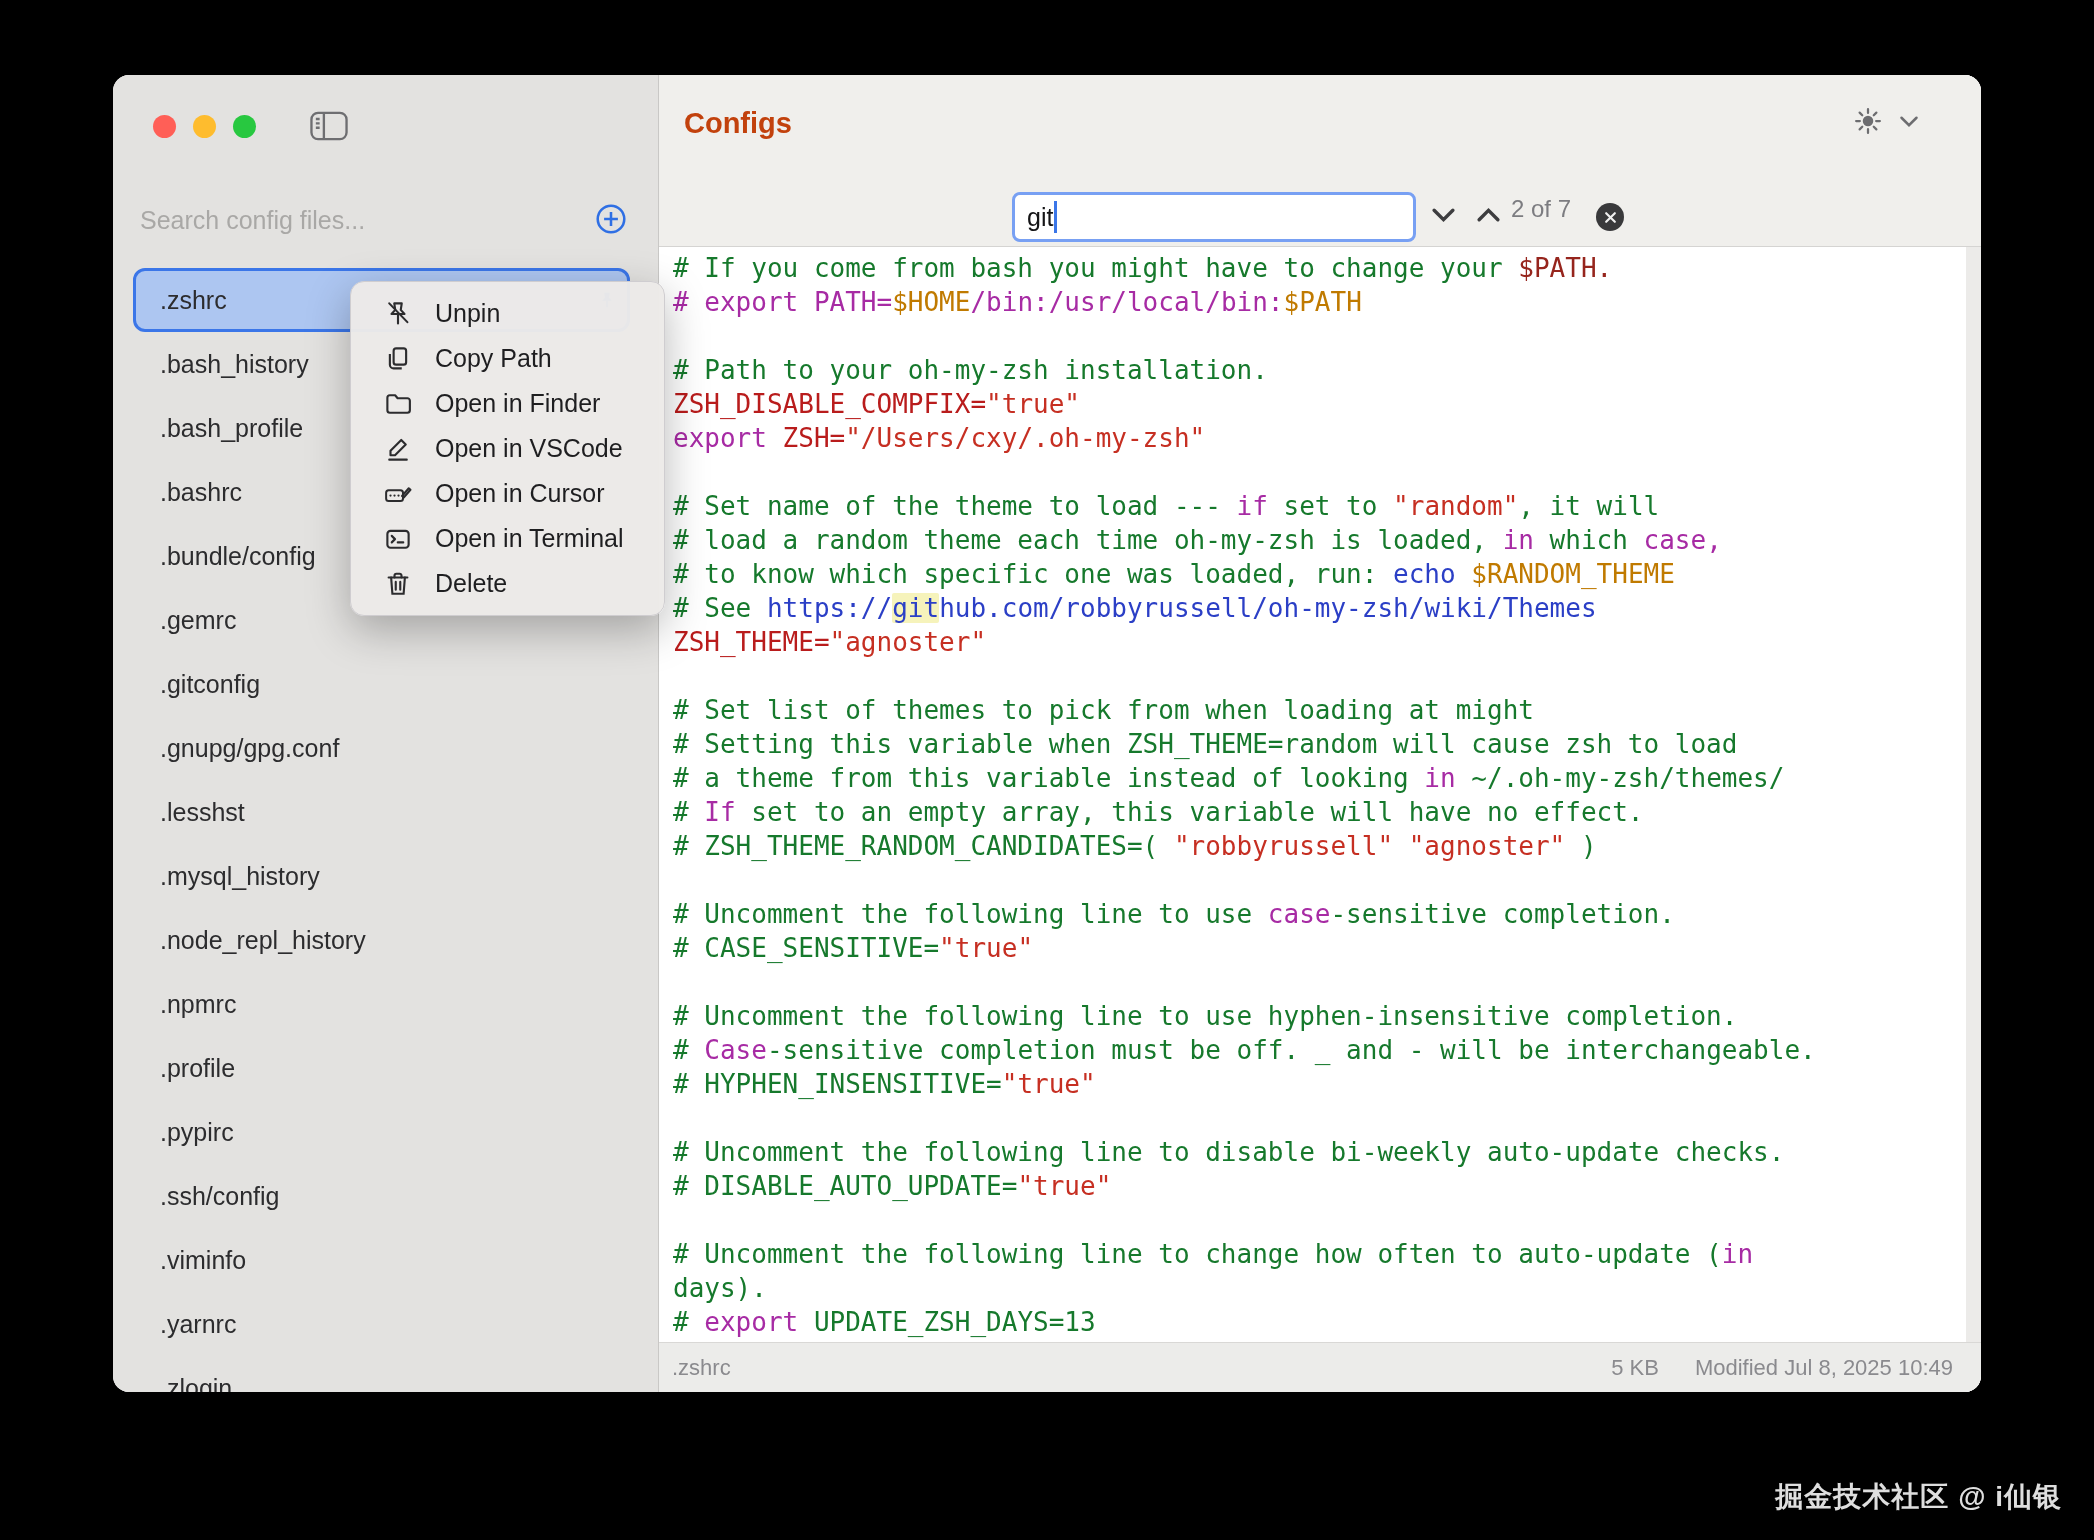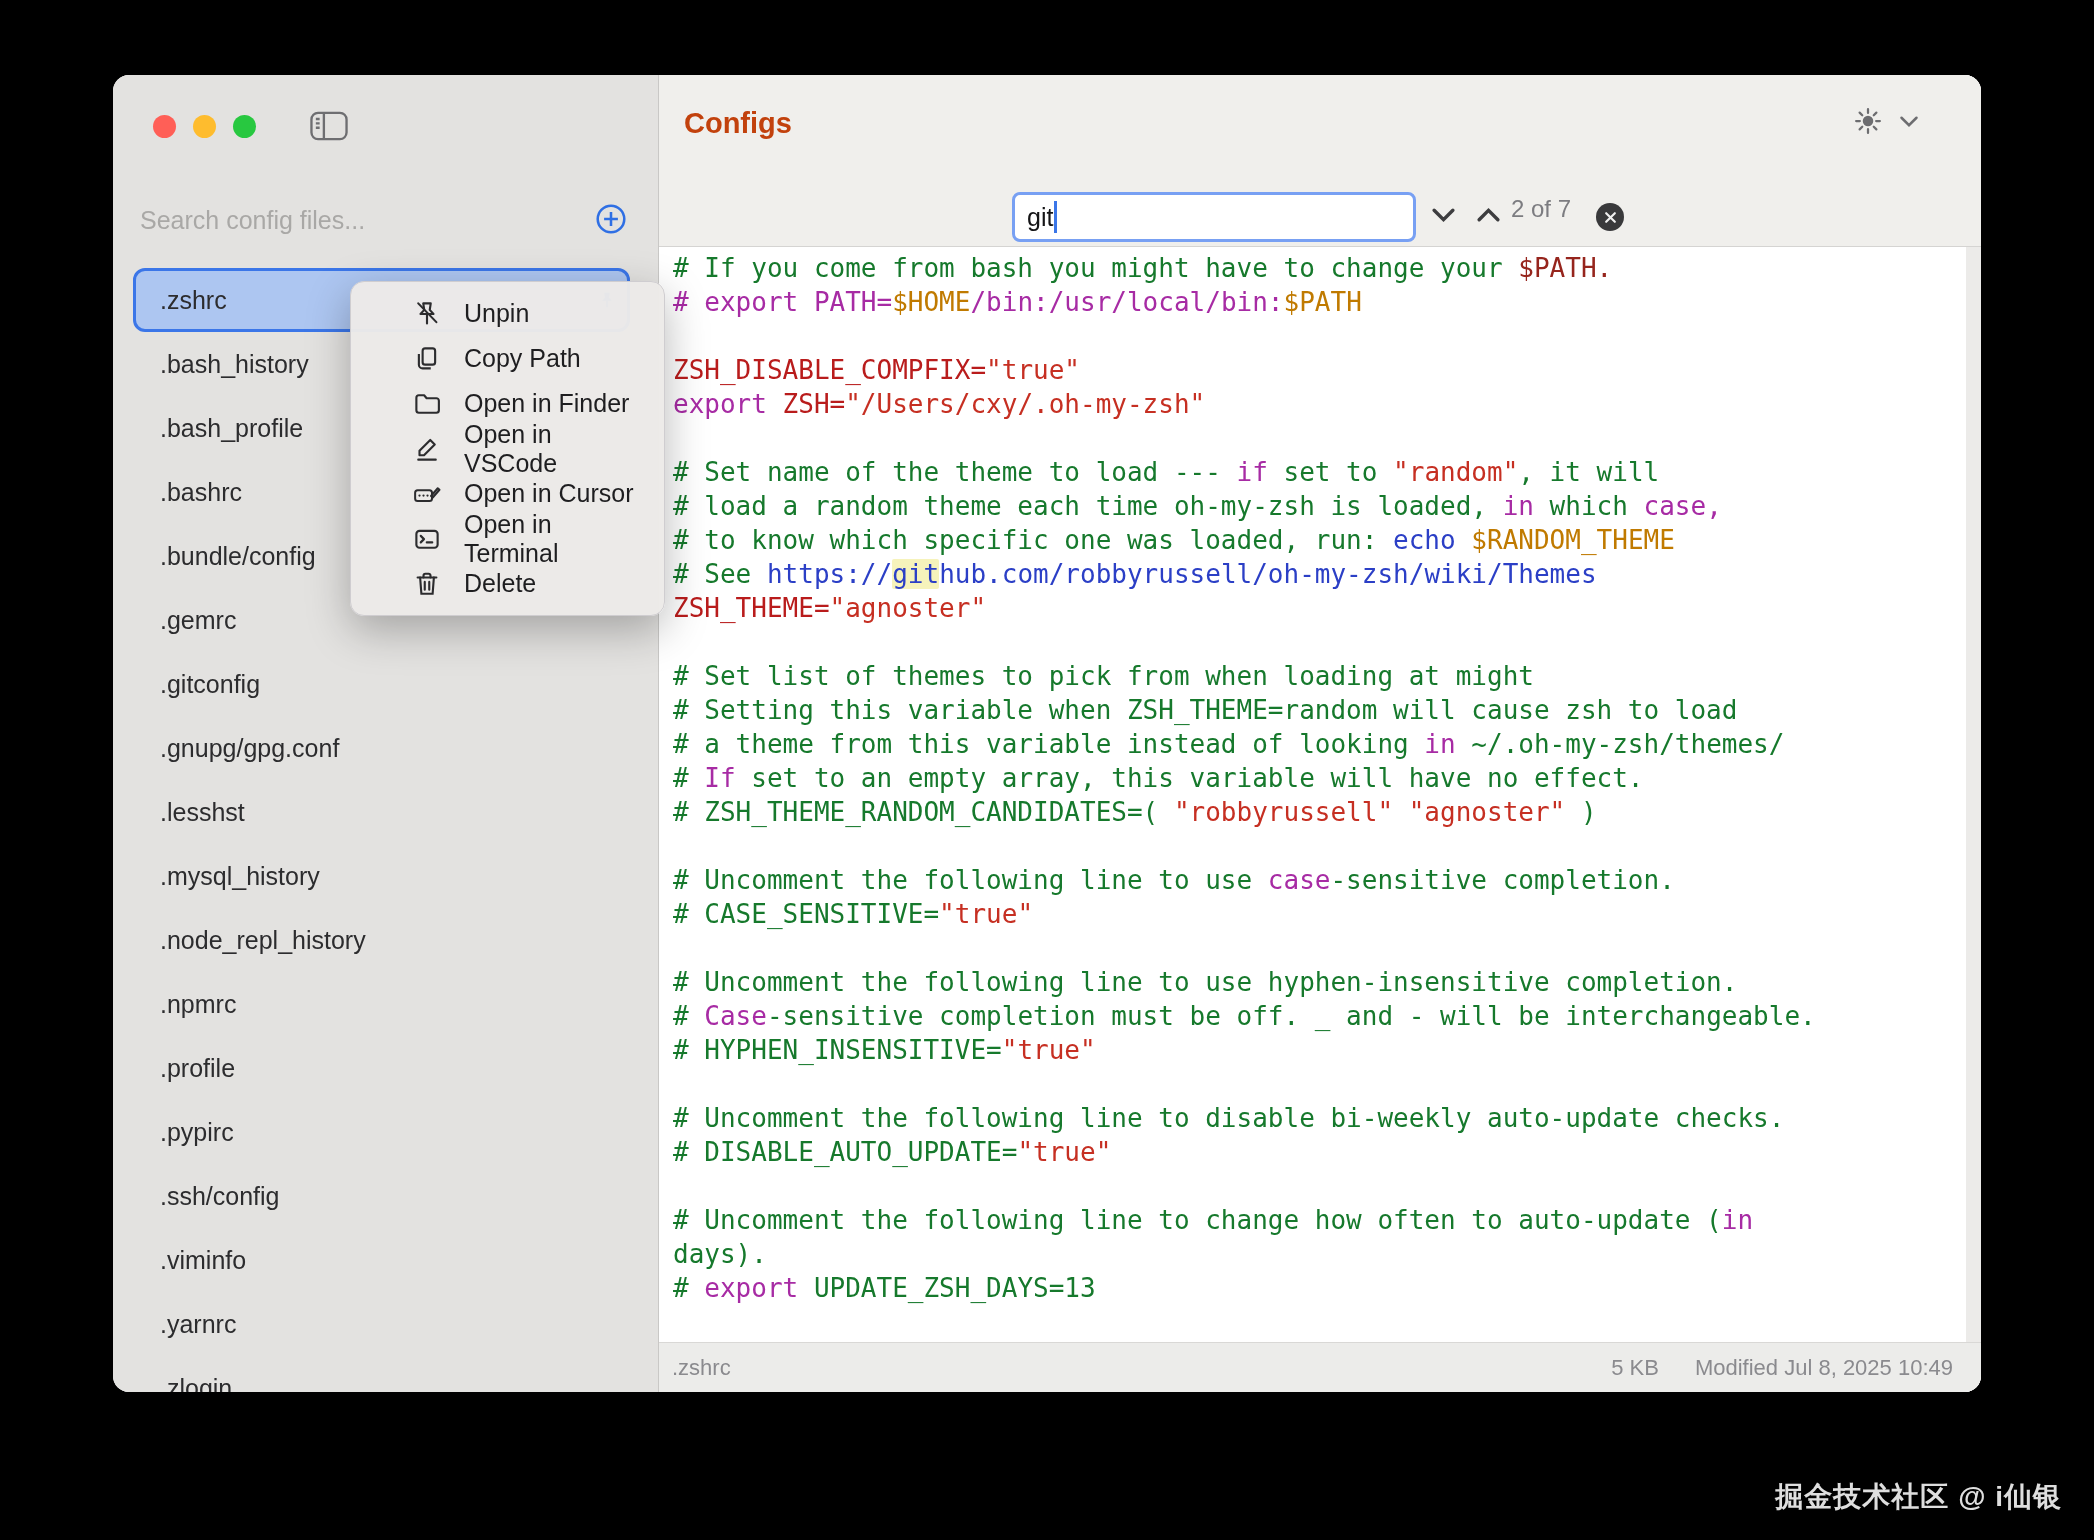--- a/index.html
+++ b/index.html
@@ -37,21 +37,21 @@
   .pin-badge { position:absolute; right:9px; top:50%; transform:translateY(-50%);
                width:22px; height:22px; color:#2f6fe4; }
   .pin-badge svg { width:22px; height:22px; }
 
   
   #context-menu { position:absolute; left:237px; top:206px; width:315px;
                   background:rgba(236,234,232,.97); border:1px solid #cfcdd0;
                   border-radius:14px; padding:9px 0;
                   box-shadow:0 14px 44px rgba(0,0,0,.28); z-index:50; }
   .menu-item { height:45px; display:flex; align-items:center; padding:0 14px 0 30px;
-               font-size:25px; color:#1e1e20;margin-left:29px; }
+               font-size:25px; color:#1e1e20; }
   .menu-icon { width:34px; height:34px; margin-right:20px; color:#2c2c2e;
                display:flex; align-items:center; justify-content:center; flex:0 0 34px; }
   .menu-icon svg { width:30px; height:30px; }
 
   
   #content { position:absolute; left:545px; top:0; right:0; bottom:0;
              border-left:1px solid #c9c8c6; background:#fff; }
   #c-header { position:absolute; left:0; top:0; right:0; height:96px; background:#f0efec; }
   #page-title { position:absolute; left:25px; top:0; height:96px; display:flex;
                 align-items:center; font-size:29px; font-weight:bold; color:#c2410c; }
@@ -301,20 +301,21 @@
           <svg viewBox="0 0 12 12" stroke="currentColor" stroke-width="2" stroke-linecap="round">
               <path d="M2 2l8 8M10 2l-8 8"></path>
             </svg>
         </div>
       </div>
 
       <div id="code-area">
           <div class="code-line"><span class="c-g"># If you come from bash you might have to change your </span><span class="c-dr">$PATH.</span></div>
           <div class="code-line"><span class="c-m"># export PATH=</span><span class="c-o">$HOME</span><span class="c-m">/bin:/usr/local/bin:</span><span class="c-o">$PATH</span></div>
           <div class="code-line"></div>
+          <div class="code-line"><span class="c-g"># Path to your oh-my-zsh installation.</span></div>
           <div class="code-line"><span class="c-k">ZSH_DISABLE_COMPFIX=</span><span class="c-r">"true"</span></div>
           <div class="code-line"><span class="c-m">export</span><span class="c-k"> ZSH=</span><span class="c-r">"/Users/cxy/.oh-my-zsh"</span></div>
           <div class="code-line"></div>
           <div class="code-line"><span class="c-g"># Set name of the theme to load --- </span><span class="c-m">if</span><span class="c-g"> set to </span><span class="c-r">"random"</span><span class="c-g">, it will</span></div>
           <div class="code-line"><span class="c-g"># load a random theme each time oh-my-zsh is loaded, </span><span class="c-m">in</span><span class="c-g"> which </span><span class="c-m">case,</span></div>
           <div class="code-line"><span class="c-g"># to know which specific one was loaded, run: </span><span class="c-b">echo</span><span class="c-g"> </span><span class="c-o">$RANDOM_THEME</span></div>
           <div class="code-line"><span class="c-g"># See </span><span class="c-b">https://</span><span class="c-hl">git</span><span class="c-b">hub.com/robbyrussell/oh-my-zsh/wiki/Themes</span></div>
           <div class="code-line"><span class="c-k">ZSH_THEME=</span><span class="c-r">"agnoster"</span></div>
           <div class="code-line"></div>
           <div class="code-line"><span class="c-g"># Set list of themes to pick from when loading at might</span></div>

